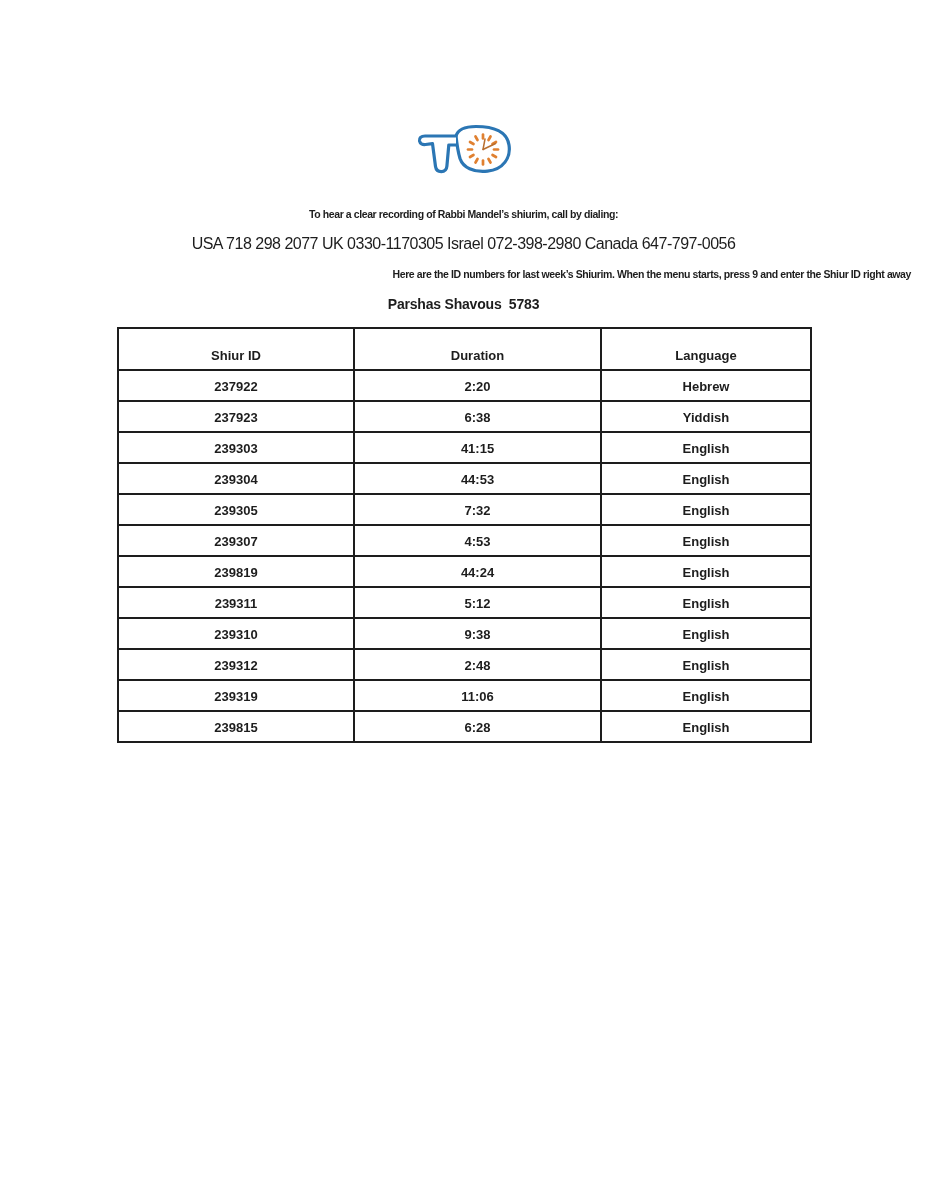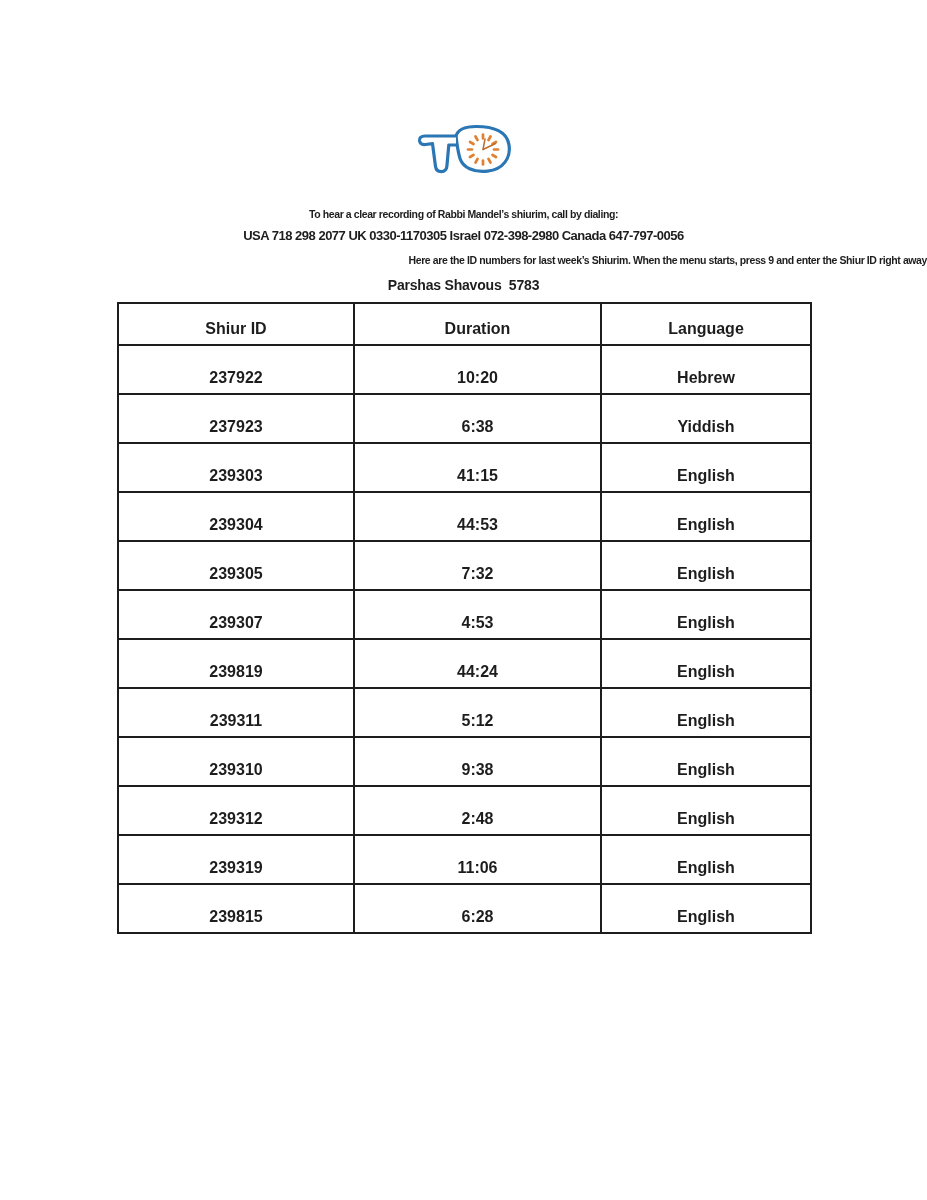--- a/index.html
+++ b/index.html
@@ -2,37 +2,37 @@
 <html><head>
 <meta charset="utf-8">
 <style>
   html,body{margin:0;padding:0;}
   body{
     width:927px;height:1200px;background:#ffffff;overflow:hidden;
     font-family:"Liberation Sans", sans-serif;color:#1d1d1d;
   }
   .page{position:relative;width:927px;height:1200px;background:#fff;}
   .logo{width:96px;height:52px;margin:124px auto 0;display:block;}
-  .tline{text-align:center;margin:0;line-height:14px;}
+  .tline{text-align:center;margin:16px;line-height:14px;}
   .t1{margin-top:31px;font-weight:700;font-size:10.5px;letter-spacing:-0.4px;}
-  .t2{margin-top:8px;font-weight:700;font-size:13px;letter-spacing:-0.5px;}
+  .t2{margin-top:8px;font-weight:400;font-size:16px;letter-spacing:-0.5px;}
   .t3{margin-top:10px;font-weight:700;font-size:10.5px;letter-spacing:-0.4px;text-align:right;}
   .t4{margin-top:11px;font-weight:700;font-size:14px;letter-spacing:-0.2px;white-space:pre-wrap;}
   table.shiurim{
     border-collapse:collapse;table-layout:fixed;width:693px;
     margin:10px 0 0 117px;
   }
   table.shiurim th, table.shiurim td{
     border:2px solid #1d1d1d;
-    font-size:16px;font-weight:700;color:#1d1d1d;
+    font-size:13px;font-weight:700;color:#1d1d1d;
     text-align:center;vertical-align:bottom;
     padding:4px 0 6px 0;
   }
   table.shiurim thead tr{height:42px;}
-  table.shiurim tbody tr{height:49px;}
+  table.shiurim tbody tr{height:31px;}
 </style>
 </head>
 <body>
 
 <div class="page">
 
   <svg class="logo" viewBox="0 0 96 52" xmlns="http://www.w3.org/2000/svg">
 
     <g>
       <path d="M40,12
@@ -91,21 +91,21 @@
     <thead>
       <tr>
         <th>Shiur ID</th>
         <th>Duration</th>
         <th>Language</th>
       </tr>
     </thead>
     <tbody>
       <tr>
         <td>237922</td>
-        <td>10:20</td>
+        <td>2:20</td>
         <td>Hebrew</td>
       </tr>
       <tr>
         <td>237923</td>
         <td>6:38</td>
         <td>Yiddish</td>
       </tr>
       <tr>
         <td>239303</td>
         <td>41:15</td>

